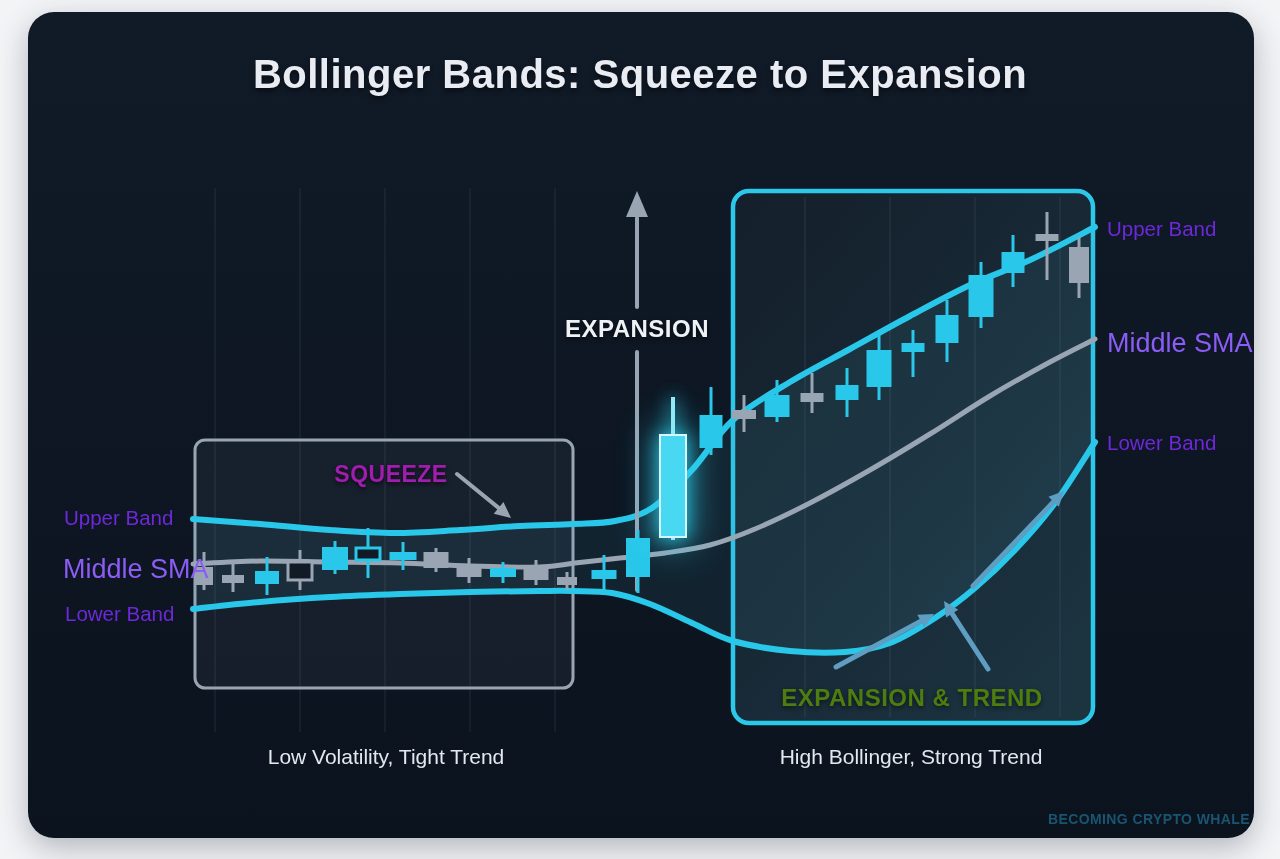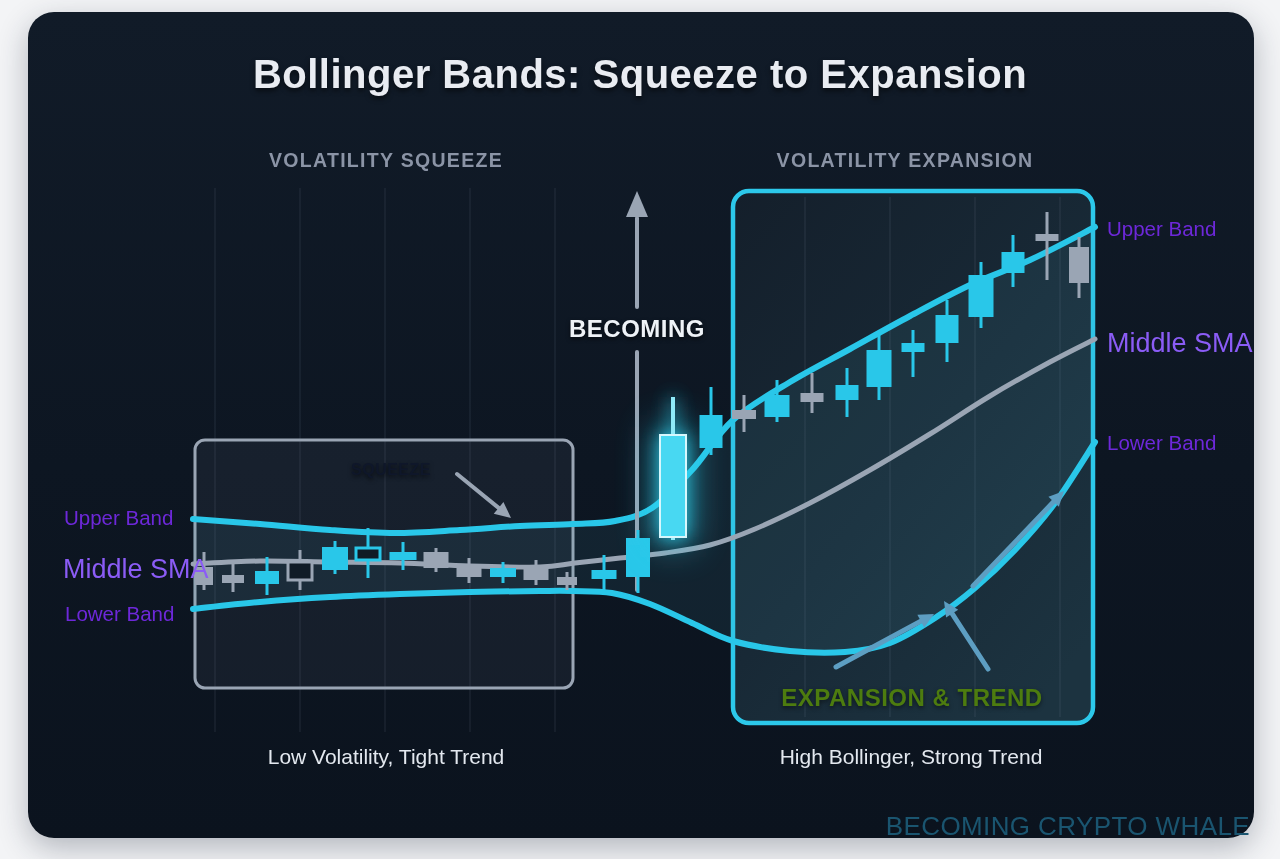--- a/index.html
+++ b/index.html
@@ -7,27 +7,27 @@
   .stage{position:absolute;left:0;top:0;width:1280px;height:859px;border-radius:19px;}
   .card{position:absolute;left:28px;top:12px;width:1226px;height:826px;border-radius:26px;
     background:linear-gradient(180deg,#111b28 0%,#0d1622 55%,#0b131e 100%);
     box-shadow:0 10px 30px rgba(30,40,60,.30);}
   svg.diagram{position:absolute;left:0;top:0;width:1280px;height:859px;}
   .txt{position:absolute;white-space:nowrap;}
   .center{transform:translateX(-50%);}
   .title{font-size:40px;font-weight:800;color:#e9ecf2;letter-spacing:.5px;
     text-shadow:0 3px 5px rgba(0,0,0,.55);}
   .hdr{font-size:19.5px;font-weight:700;color:#8b94a6;letter-spacing:1.3px;}
-  .annot-white{font-size:16px;font-weight:800;color:#0f172a;text-shadow:0 2px 4px rgba(0,0,0,.6);letter-spacing:.5px;}
+  .annot-white{font-size:23px;font-weight:800;color:#a21caf;text-shadow:0 2px 4px rgba(0,0,0,.6);letter-spacing:.5px;}
   .annot-breakout{font-size:24px;font-weight:800;color:#eef2f7;text-shadow:0 2px 4px rgba(0,0,0,.6);letter-spacing:.5px;}
   .annot-steel{font-size:24px;font-weight:800;color:#4d7c0f;text-shadow:0 2px 4px rgba(0,0,0,.5);letter-spacing:.5px;}
   .band-label-cyan{font-size:20.5px;font-weight:500;color:#6d28d9;}
   .band-label-gray{font-size:27px;font-weight:400;color:#8b5cf6;}
   .caption{font-size:21px;font-weight:400;color:#e3e8ef;}
-  .watermark{font-size:26px;font-weight:400;color:#1a5570;letter-spacing:.4px;transform:translateX(-100%);}
+  .watermark{font-size:14px;font-weight:700;color:#1a5570;letter-spacing:.4px;transform:translateX(-100%);}
 </style>
 </head>
 <body>
 
 <div class="stage">
   <div class="card"></div>
 
   <svg class="diagram" viewBox="0 0 1280 859">
     <defs>
       <linearGradient id="expGrad" x1="0" y1="0" x2="0.8" y2="1">
@@ -190,25 +190,23 @@
         </g>
         <g>
           <line x1="973" y1="586" x2="1053.6238963430183" y2="501.8321961254204" stroke="#5d9ec2" stroke-width="5" stroke-linecap="round"></line>
           <polygon points="1064,491 1058.82335048322,506.8127258807716 1048.4244422028164,496.8516663700692" fill="#5d9ec2"></polygon>
         </g>
       </g>
   </svg>
 
   <div class="txt title center" style="left:640px;top:52px">Bollinger Bands: Squeeze to Expansion</div>
 
-  <div class="txt hdr center" style="left:386px;top:149px">VOLATILITY SQUEEZE</div>
-  <div class="txt hdr center" style="left:905px;top:149px">VOLATILITY EXPANSION</div>
 
   <div class="txt annot-white center" style="left:391px;top:461px">SQUEEZE</div>
-  <div class="txt annot-breakout center" style="left:637px;top:315px">BECOMING</div>
+  <div class="txt annot-breakout center" style="left:637px;top:315px">EXPANSION</div>
   <div class="txt annot-steel center" style="left:912px;top:684px">EXPANSION &amp; TREND</div>
 
   <div class="txt band-label-cyan" style="left:64px;top:506px">Upper Band</div>
   <div class="txt band-label-gray" style="left:63px;top:554px">Middle SMA</div>
   <div class="txt band-label-cyan" style="left:65px;top:602px">Lower Band</div>
 
   <div class="txt band-label-cyan" style="left:1107px;top:217px">Upper Band</div>
   <div class="txt band-label-gray" style="left:1107px;top:328px">Middle SMA</div>
   <div class="txt band-label-cyan" style="left:1107px;top:431px">Lower Band</div>
 

